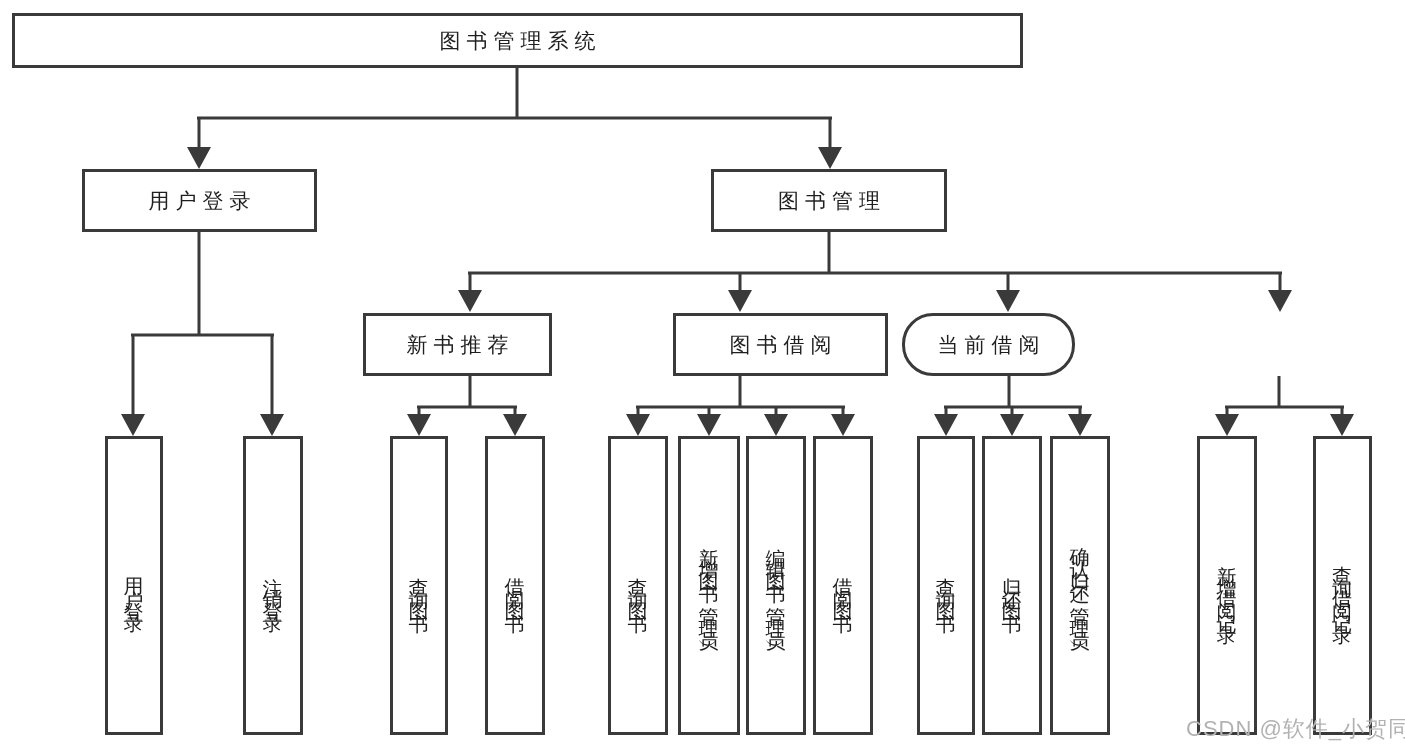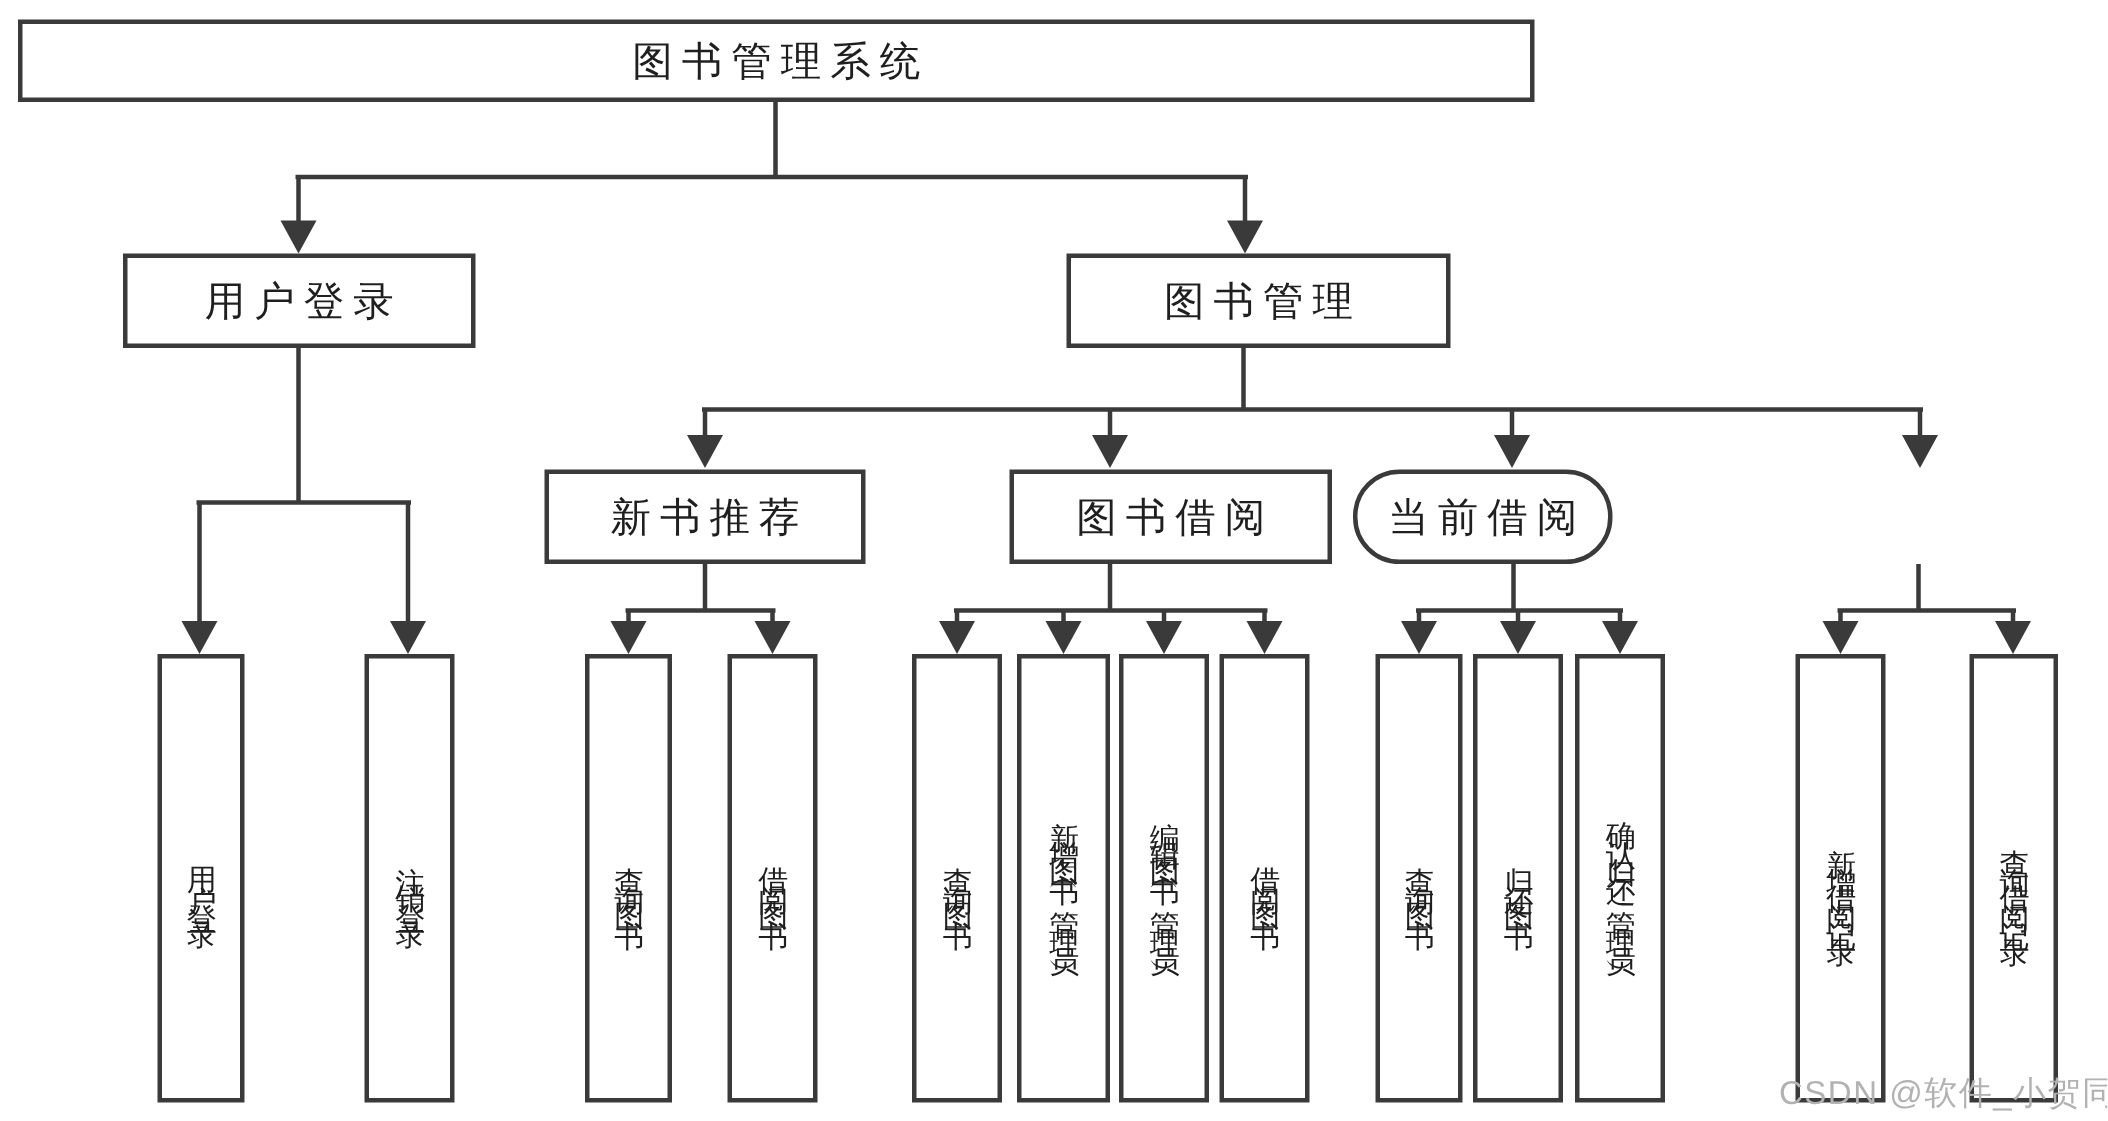--- a/index.html
+++ b/index.html
@@ -21,21 +21,21 @@
     position: absolute;
     box-sizing: border-box;
     background: #ffffff;
     border: 3px solid #3a3a3a;
     display: flex;
     align-items: center;
     justify-content: center;
     text-align: center;
   }
   .hlabel {
-    font-size: 27px;
+    font-size: 21px;
     letter-spacing: 6px;
     text-indent: 6px;
     white-space: nowrap;
   }
   .vlabel {
     writing-mode: vertical-rl;
     text-orientation: mixed;
     font-size: 20px;
     letter-spacing: 12px;
     line-height: 1;
@@ -76,25 +76,25 @@
              M1330 414 L1354 414 L1342 436 Z" fill="#3a3a3a"></path>
   </svg>
 
   <div class="box" style="left:12px; top:13px; width:1011px; height:55px;">
     <span class="hlabel">图书管理系统</span>
   </div>
 
   <div class="box" style="left:82px; top:169px; width:235px; height:63px;">
     <span class="hlabel">用户登录</span>
   </div>
-  <div class="box" style="left:711px; top:169px; width:256px; height:63px;">
+  <div class="box" style="left:711px; top:169px; width:236px; height:63px;">
     <span class="hlabel">图书管理</span>
   </div>
 
-  <div class="box" style="left:363px; top:313px; width:214px; height:63px;">
+  <div class="box" style="left:363px; top:313px; width:189px; height:63px;">
     <span class="hlabel">新书推荐</span>
   </div>
   <div class="box" style="left:632px; top:313px; width:215px; height:63px;margin-left:41px;">
     <span class="hlabel">图书借阅</span>
   </div>
   <div class="box" style="left:902px; top:313px; width:173px; height:63px;border-radius:31px;">
     <span class="hlabel">当前借阅</span>
   </div>
 
   <div class="box" style="left:105px; top:436px; width:58px; height:299px;">

